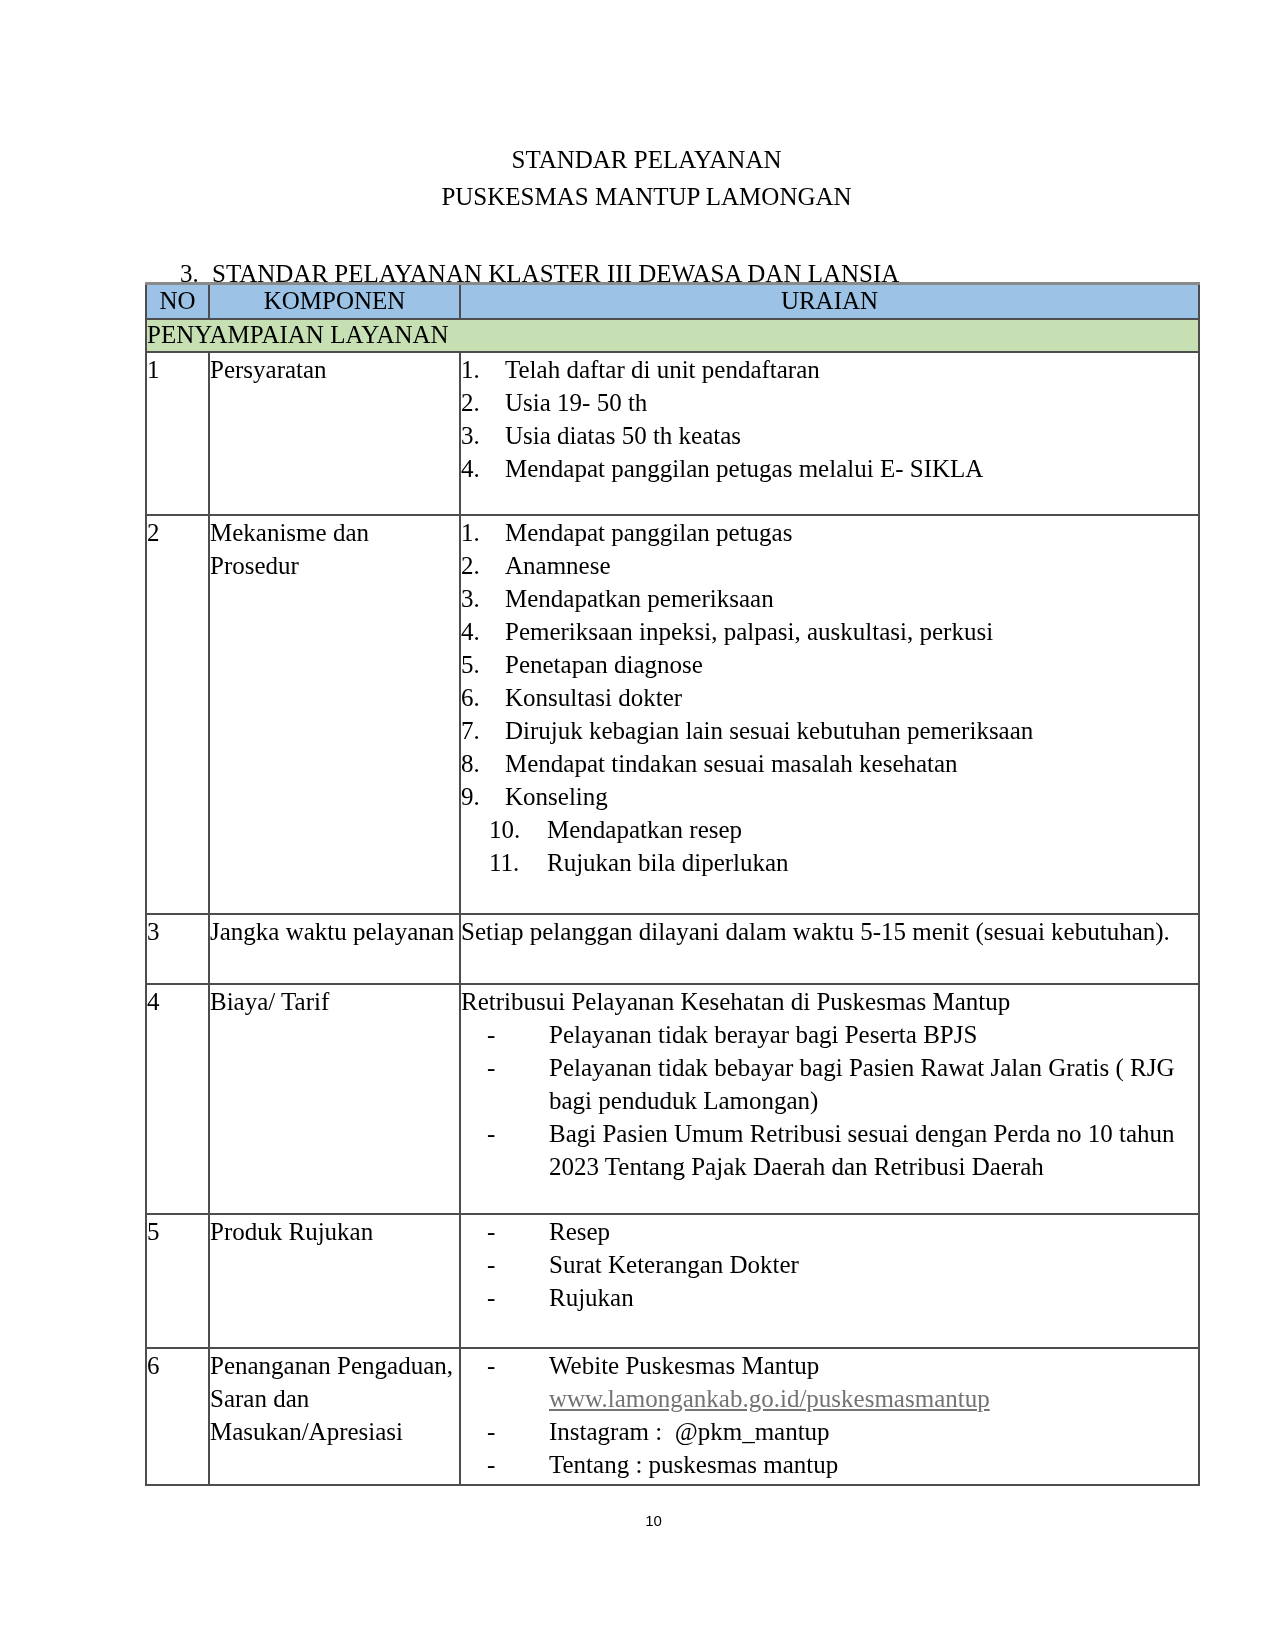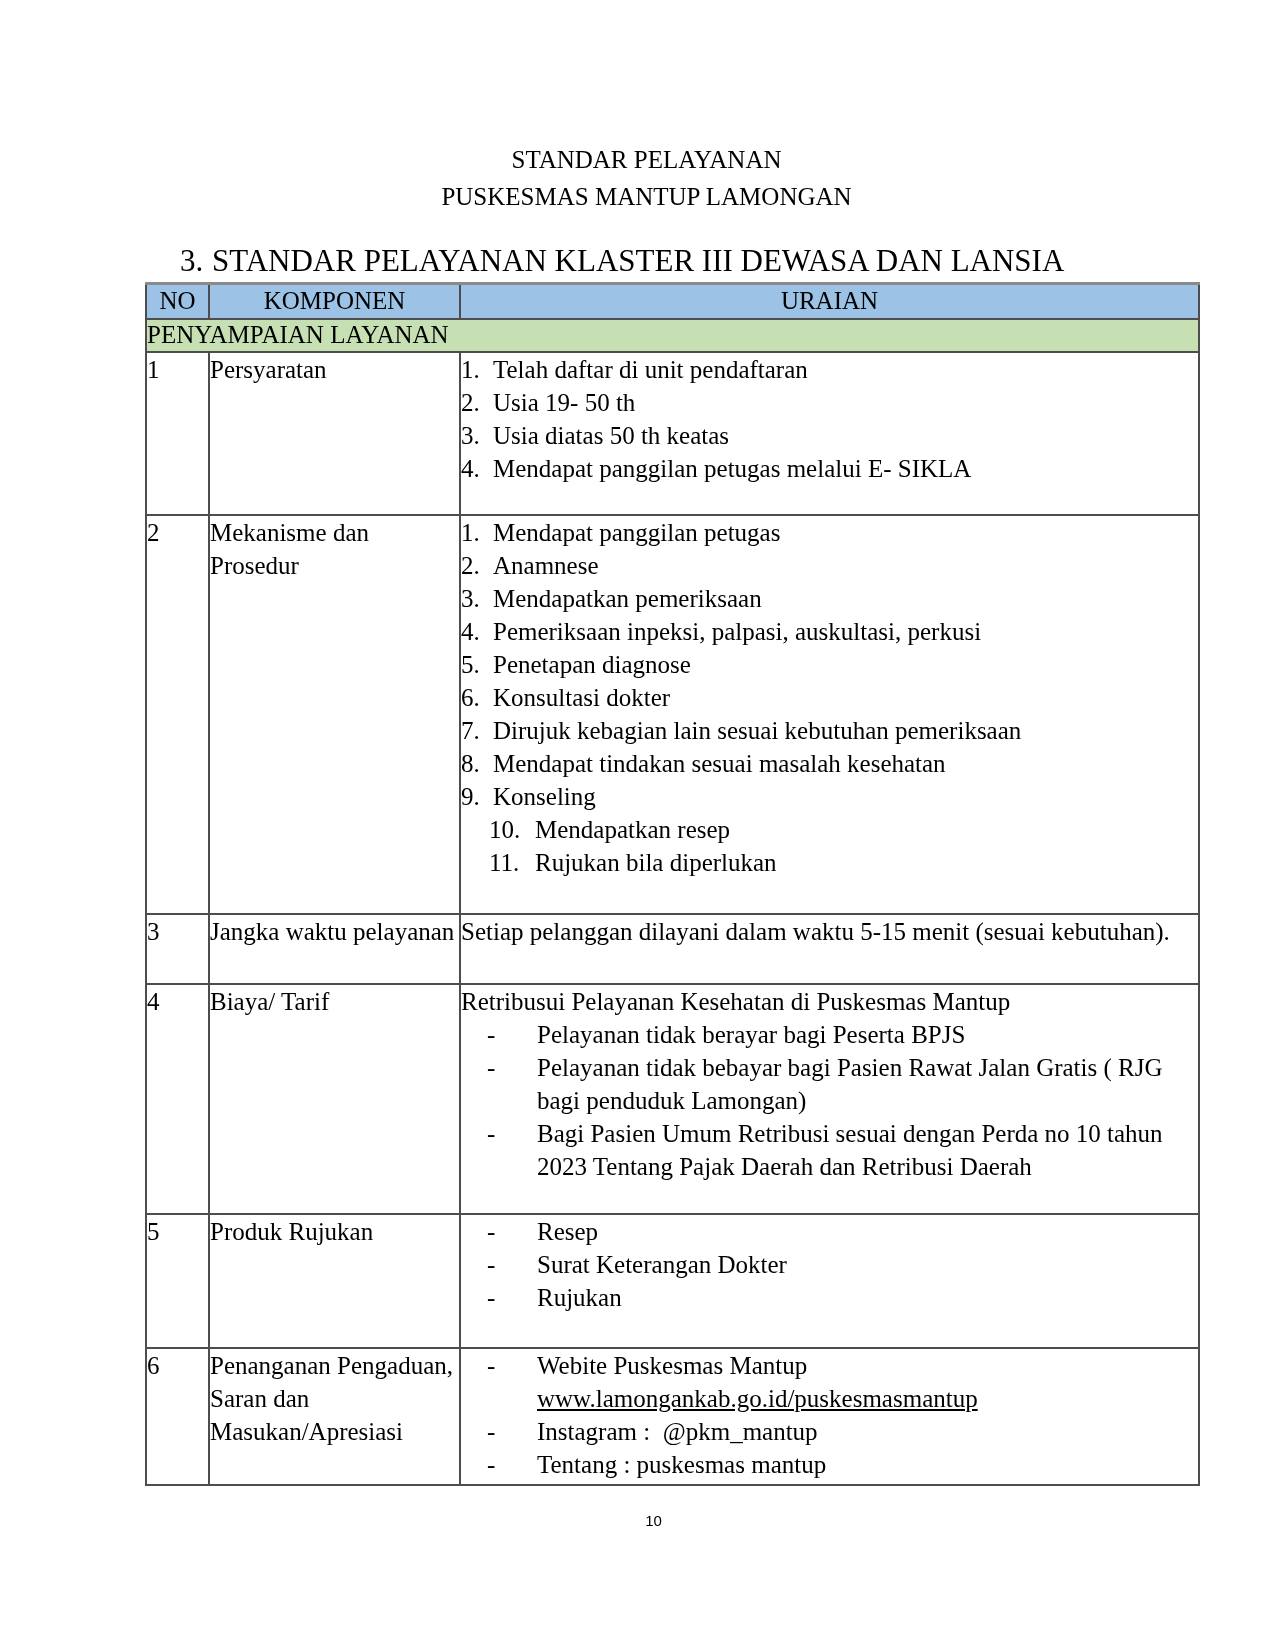--- a/index.html
+++ b/index.html
@@ -5,21 +5,21 @@
   html,body { margin:0; padding:0; background:#ffffff; }
   .page {
     position:relative; width:1275px; height:1650px; background:#ffffff;
     font-family:"Liberation Serif", serif; color:#000; overflow:hidden;
   }
   .doc-title {
     position:absolute; top:141px; left:9px; width:1275px;
     text-align:center; font-size:25px; line-height:37px;
   }
   .section-heading {
-    position:absolute; top:244px; left:180px; font-size:31px; line-height:33px;
+    position:absolute; top:257px; left:180px; font-size:25px; line-height:33px;
     white-space:nowrap;
   }
   .heading-num { display:inline-block; min-width:32px; }
   table.sp {
     position:absolute; left:145px; top:282px; width:1053px;
     border-collapse:collapse; table-layout:fixed; font-size:25px;
   }
   table.sp th, table.sp td {
     border:2px solid #4d4d4d; box-sizing:border-box; vertical-align:top;
     padding:0; font-weight:normal;font-family:Liberation Serif, serif;
@@ -32,24 +32,24 @@
     background:#C6E0B4; height:33px; vertical-align:middle;
   }
   .no-cell   { padding:4px 0 0 17px; line-height:33px; }
   .komp-cell { padding:4px 6px 0 13px; line-height:33px; }
   .ur-cell   { padding:4px 6px 0 8px;  line-height:33px; }
   tr.r1 { height:163px; } tr.r2 { height:399px; } tr.r3 { height:70px; }
   tr.r4 { height:230px; } tr.r5 { height:134px; } tr.r6 { height:137px; }
   .oli { display:flex; }
   .oli .n { flex:0 0 auto; min-width:32px; }
   .oli.wide-n .n { min-width:46px;margin-left:28px; }
-  .oli .t, .dash-item .t { white-space:pre-wrap; flex:1 1 auto; }
+  .oli .t, .dash-item .t { white-space:pre-wrap; flex:1 1 auto;margin-left:12px; }
   .dash-item { display:flex; padding-left:26px; }
   .dash-item .d { flex:0 0 50px; }
-  .link { color:#000000; text-decoration:underline; display:block; cursor:pointer; }
+  .link { color:#737373; text-decoration:underline; display:block; cursor:pointer; }
   .page-number {
     position:absolute; top:1512px; left:16px; width:1275px; text-align:center;
     font-family:"Liberation Sans", sans-serif; font-size:15px;
   }
 </style>
 </head>
 <body>
 
 <div class="page">
 

